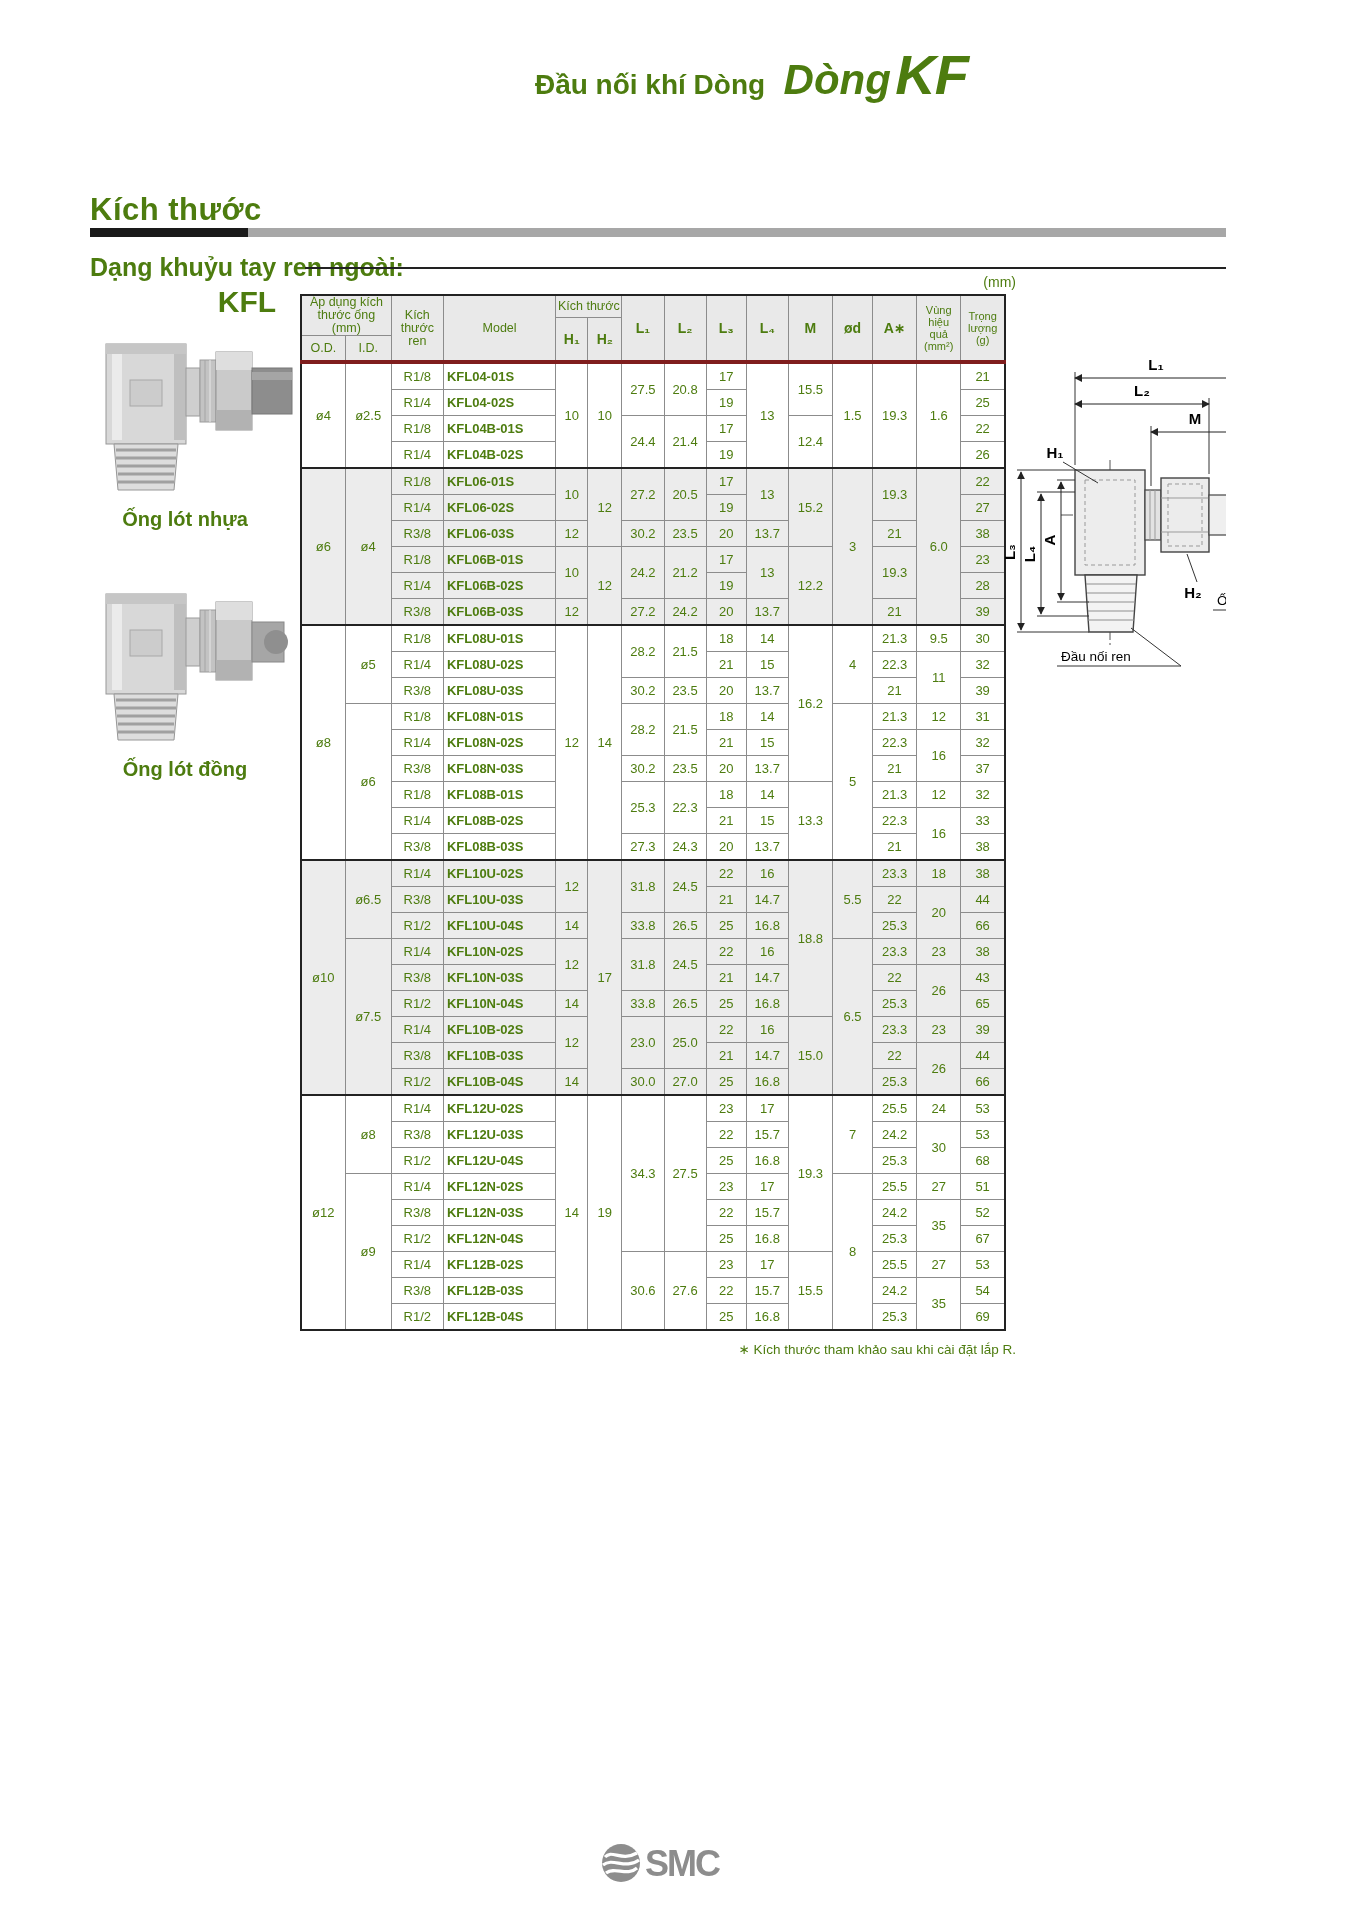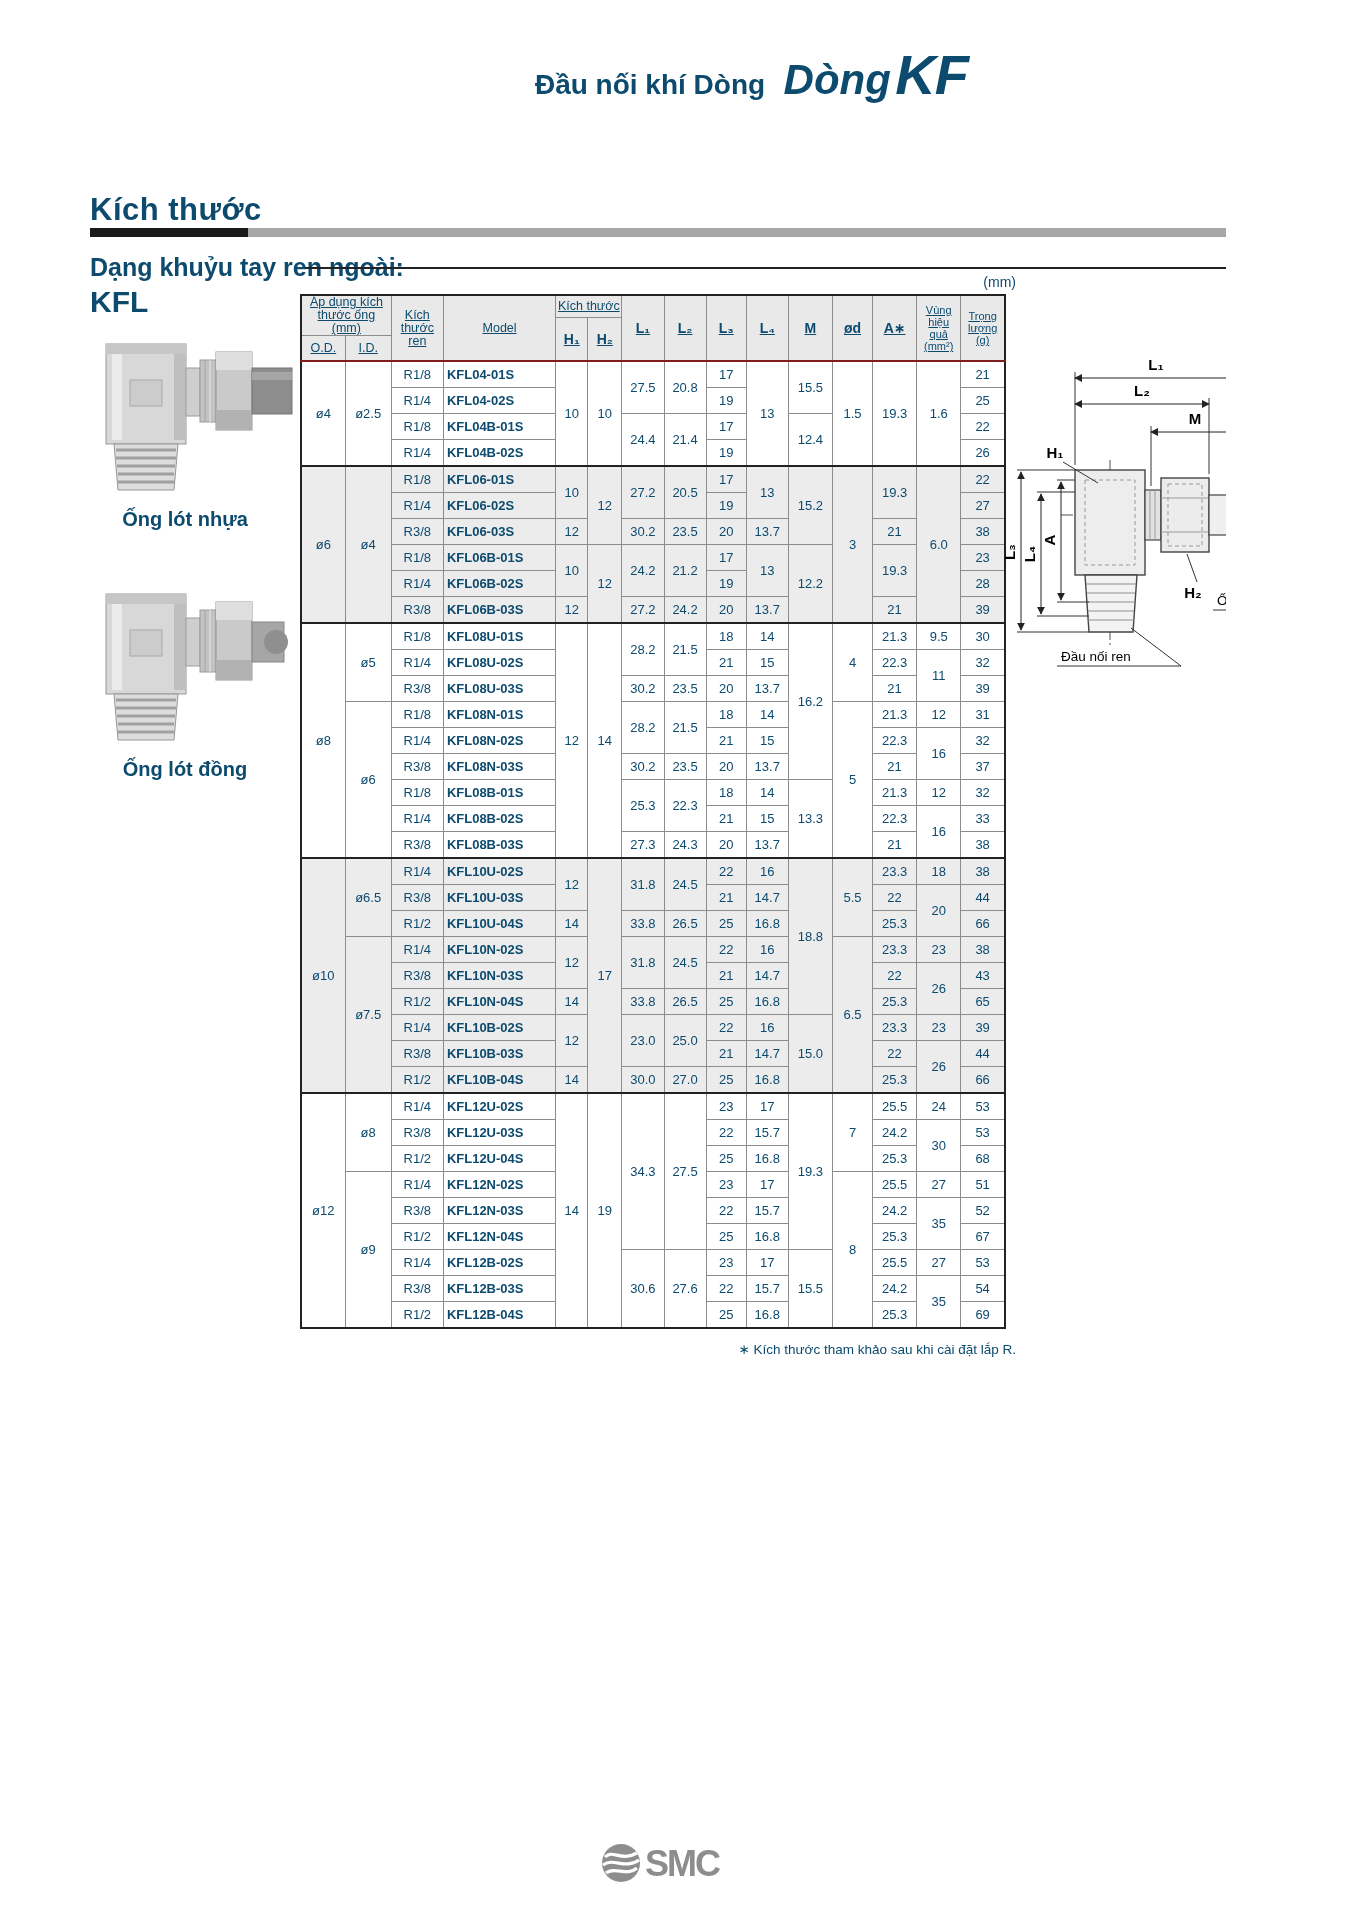--- a/index.html
+++ b/index.html
@@ -1,32 +1,32 @@
 <!DOCTYPE html>
 <html><head>
 <meta charset="utf-8">
 <style>
   html,body{margin:0;padding:0;background:#fff;}
   .page{position:relative;width:1226px;height:1920px;background:#fff;overflow:hidden;
-        font-family:"Liberation Sans","DejaVu Sans",sans-serif;color:#0c4a6e;}
+        font-family:"Liberation Sans","DejaVu Sans",sans-serif;color:#4d7c0f;}
 
   
   .doc-title{position:absolute;top:42px;right:258px;text-align:right;white-space:nowrap;}
   .doc-title .prefix{font-size:28px;font-weight:bold;vertical-align:baseline;}
   .doc-title .dong{font-size:42px;font-weight:bold;font-style:italic;margin-left:14px;}
   .doc-title .kf{font-size:56px;font-weight:bold;font-style:italic;letter-spacing:-1px;}
 
   
   .sec-head{position:absolute;left:90px;top:192px;font-size:31px;font-weight:bold;letter-spacing:.5px;}
   .sec-rule-black{position:absolute;left:90px;top:228px;width:158px;height:9px;background:#1a1a1a;}
   .sec-rule-gray{position:absolute;left:248px;top:228px;width:1035px;height:9px;background:#a7a7a7;}
 
   .subtitle{position:absolute;left:90px;top:252px;line-height:1.25;}
   .subtitle .s1{font-size:25px;font-weight:bold;}
-  .subtitle .s2{font-size:30px;font-weight:bold;}
+  .subtitle .s2{font-size:30px;font-weight:bold;text-align:center;}
 
   .thin-rule{position:absolute;left:305px;top:267px;width:978px;height:2px;background:#222;}
   .unit-label{position:absolute;left:946px;top:274px;width:70px;text-align:right;font-size:14px;}
 
   
   .photo{position:absolute;left:75px;width:220px;text-align:center;}
   .photo .cap{font-size:20px;font-weight:bold;margin-top:6px;}
   #photo1{top:338px;} #photo2{top:588px;}
 
   
@@ -34,21 +34,21 @@
   table.dim{border-collapse:collapse;table-layout:fixed;width:706px;font-size:13px;}
   table.dim th,table.dim td{border:1px solid #8c8c8c;text-align:center;padding:0 1px;
       overflow:hidden;line-height:1.05;}
   table.dim{border:2px solid #222;}
   table.dim thead th{background:#e9e9e9;font-weight:normal;font-size:12.5px;}
   table.dim thead tr.hr1 th{height:21px;}
   table.dim thead tr.hr2 th{height:27px;}
   table.dim thead tr.hr3 th{height:24px;margin-left:8px;}
   table.dim thead th.hb{font-weight:bold;font-size:14px;}
   table.dim thead th.small{font-size:11px;line-height:1.1;}
-  table.dim thead{border-bottom:2px solid #7f1d1d;text-decoration:underline;}
+  table.dim thead{border-bottom:4px solid #7f1d1d;}
   table.dim tbody td{height:25px;}
   table.dim td.model{text-align:left;padding-left:3px;font-weight:bold;}
   table.dim td.od,table.dim td.id{font-weight:normal;}
   table.dim tr.shade td{background:#ececec;}
   table.dim tr.sec td{border-top:2px solid #222;}
 
   .footnote{position:absolute;left:416px;top:1341px;width:600px;text-align:right;font-size:13.5px;}
 
   
   .diagram{position:absolute;left:1005px;top:340px;}

